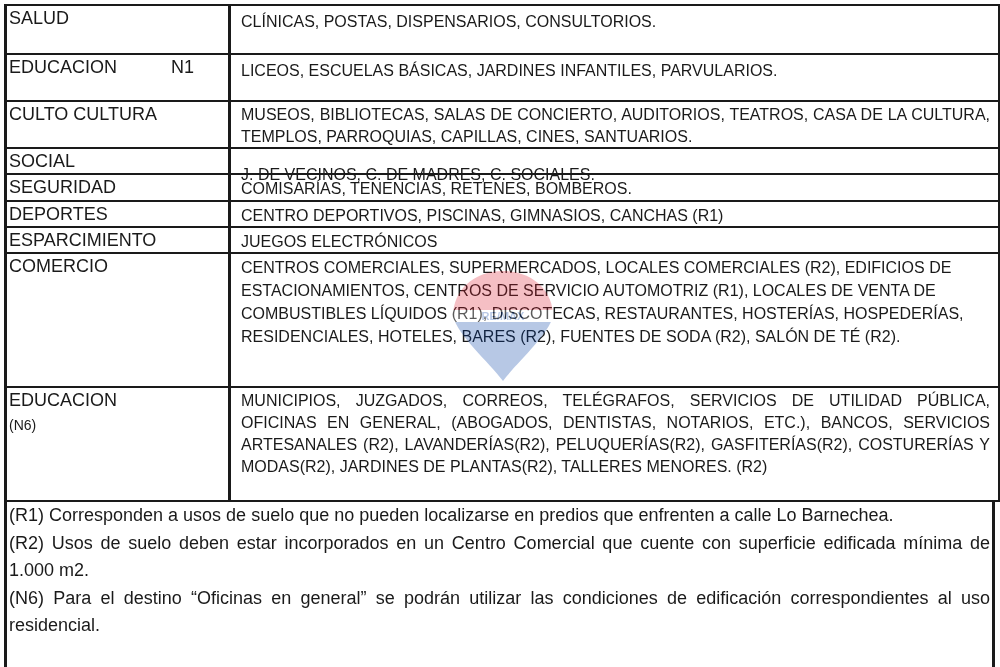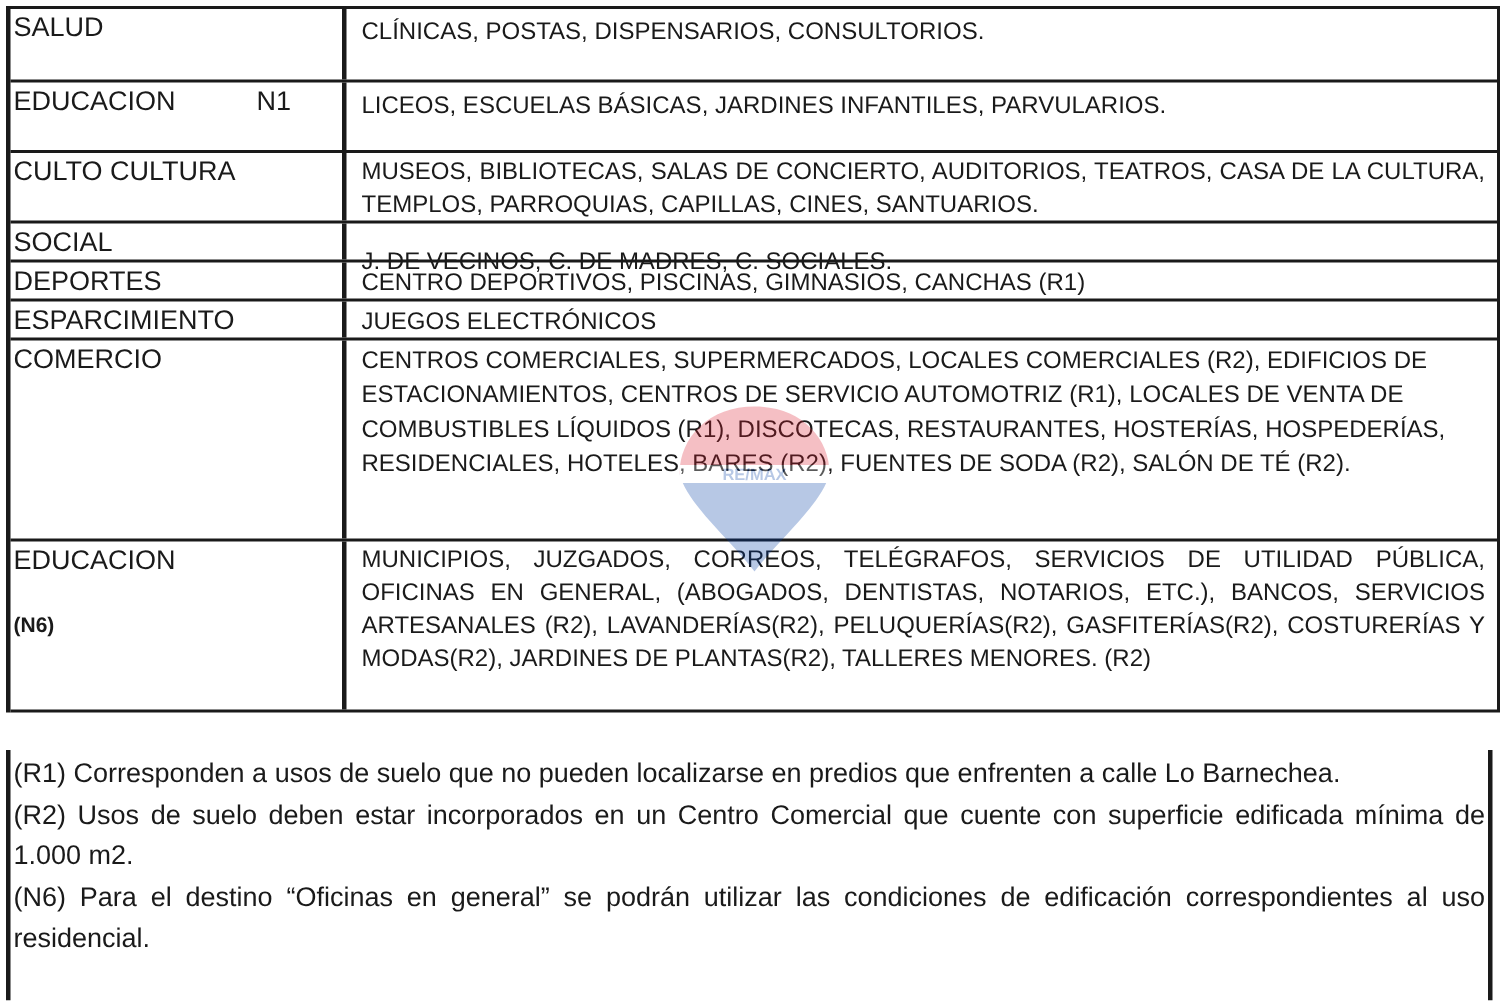--- a/index.html
+++ b/index.html
@@ -7,21 +7,21 @@
          font-family:"Liberation Sans", sans-serif; color:#1a1a1a; }
   .page { position:absolute; left:0; top:0; width:1000px; height:667px; }
   .table { position:absolute; left:4px; top:4px; width:991px;
            border-top:2px solid #1a1a1a; border-left:3px solid #1a1a1a; border-right:3px solid #1a1a1a; }
   .row { display:flex; border-bottom:2px solid #1a1a1a; box-sizing:border-box; }
   .cell-cat { width:224px; box-sizing:border-box; border-right:3px solid #1a1a1a;
               padding:1px 2px 0 2px; font-size:18px; line-height:22px; position:relative; }
   .cell-desc { flex:1; box-sizing:border-box; padding:4px 8px 0 10px;
                font-size:16px; line-height:23px; text-align:justify; }
   .cat-extra { position:absolute; left:164px; top:1px; }
-  .cat-sub { display:block; font-size:14px; font-weight:bold; line-height:24px; margin-top:20px; }
+  .cat-sub { display:block; font-size:14px; font-weight:normal; line-height:24px; margin-top:2px; }
   .notes { position:absolute; left:4px; top:500px; width:991px; height:167px;
            border-left:3px solid #1a1a1a; border-right:3px solid #1a1a1a; box-sizing:border-box;
            padding:2px 2px 0 2px; font-size:18px; line-height:27.5px; }
   .notes p { margin:0; text-align:justify; }
   .watermark { position:absolute; left:448px; top:266px; width:110px; height:120px; opacity:0.28; pointer-events:none; }
 </style>
 </head>
 <body>
 
 <div class="page">
@@ -35,20 +35,24 @@
       <div class="cell-cat"><span>EDUCACION</span><span class="cat-extra">N1</span></div>
       <div class="cell-desc">LICEOS, ESCUELAS BÁSICAS, JARDINES INFANTILES, PARVULARIOS.</div>
     </div>
     <div class="row" style="height:47px">
       <div class="cell-cat"><span>CULTO CULTURA</span></div>
       <div class="cell-desc" style="padding-top:2px;line-height:22px">MUSEOS, BIBLIOTECAS, SALAS DE CONCIERTO, AUDITORIOS, TEATROS, CASA DE LA CULTURA, TEMPLOS, PARROQUIAS, CAPILLAS, CINES, SANTUARIOS.</div>
     </div>
     <div class="row" style="height:26px">
       <div class="cell-cat"><span>SOCIAL</span></div>
       <div class="cell-desc" style="padding-top:14px">J. DE VECINOS, C. DE MADRES, C. SOCIALES.</div>
+    </div>
+    <div class="row" style="height:27px">
+      <div class="cell-cat"><span>SEGURIDAD</span></div>
+      <div class="cell-desc" style="padding-top:2px">COMISARÍAS, TENENCIAS, RETENES, BOMBEROS.</div>
     </div>
     <div class="row" style="height:26px">
       <div class="cell-cat"><span>DEPORTES</span></div>
       <div class="cell-desc" style="padding-top:2px">CENTRO DEPORTIVOS, PISCINAS, GIMNASIOS, CANCHAS (R1)</div>
     </div>
     <div class="row" style="height:26px">
       <div class="cell-cat"><span>ESPARCIMIENTO</span></div>
       <div class="cell-desc" style="padding-top:2px">JUEGOS ELECTRÓNICOS</div>
     </div>
     <div class="row" style="height:134px">

